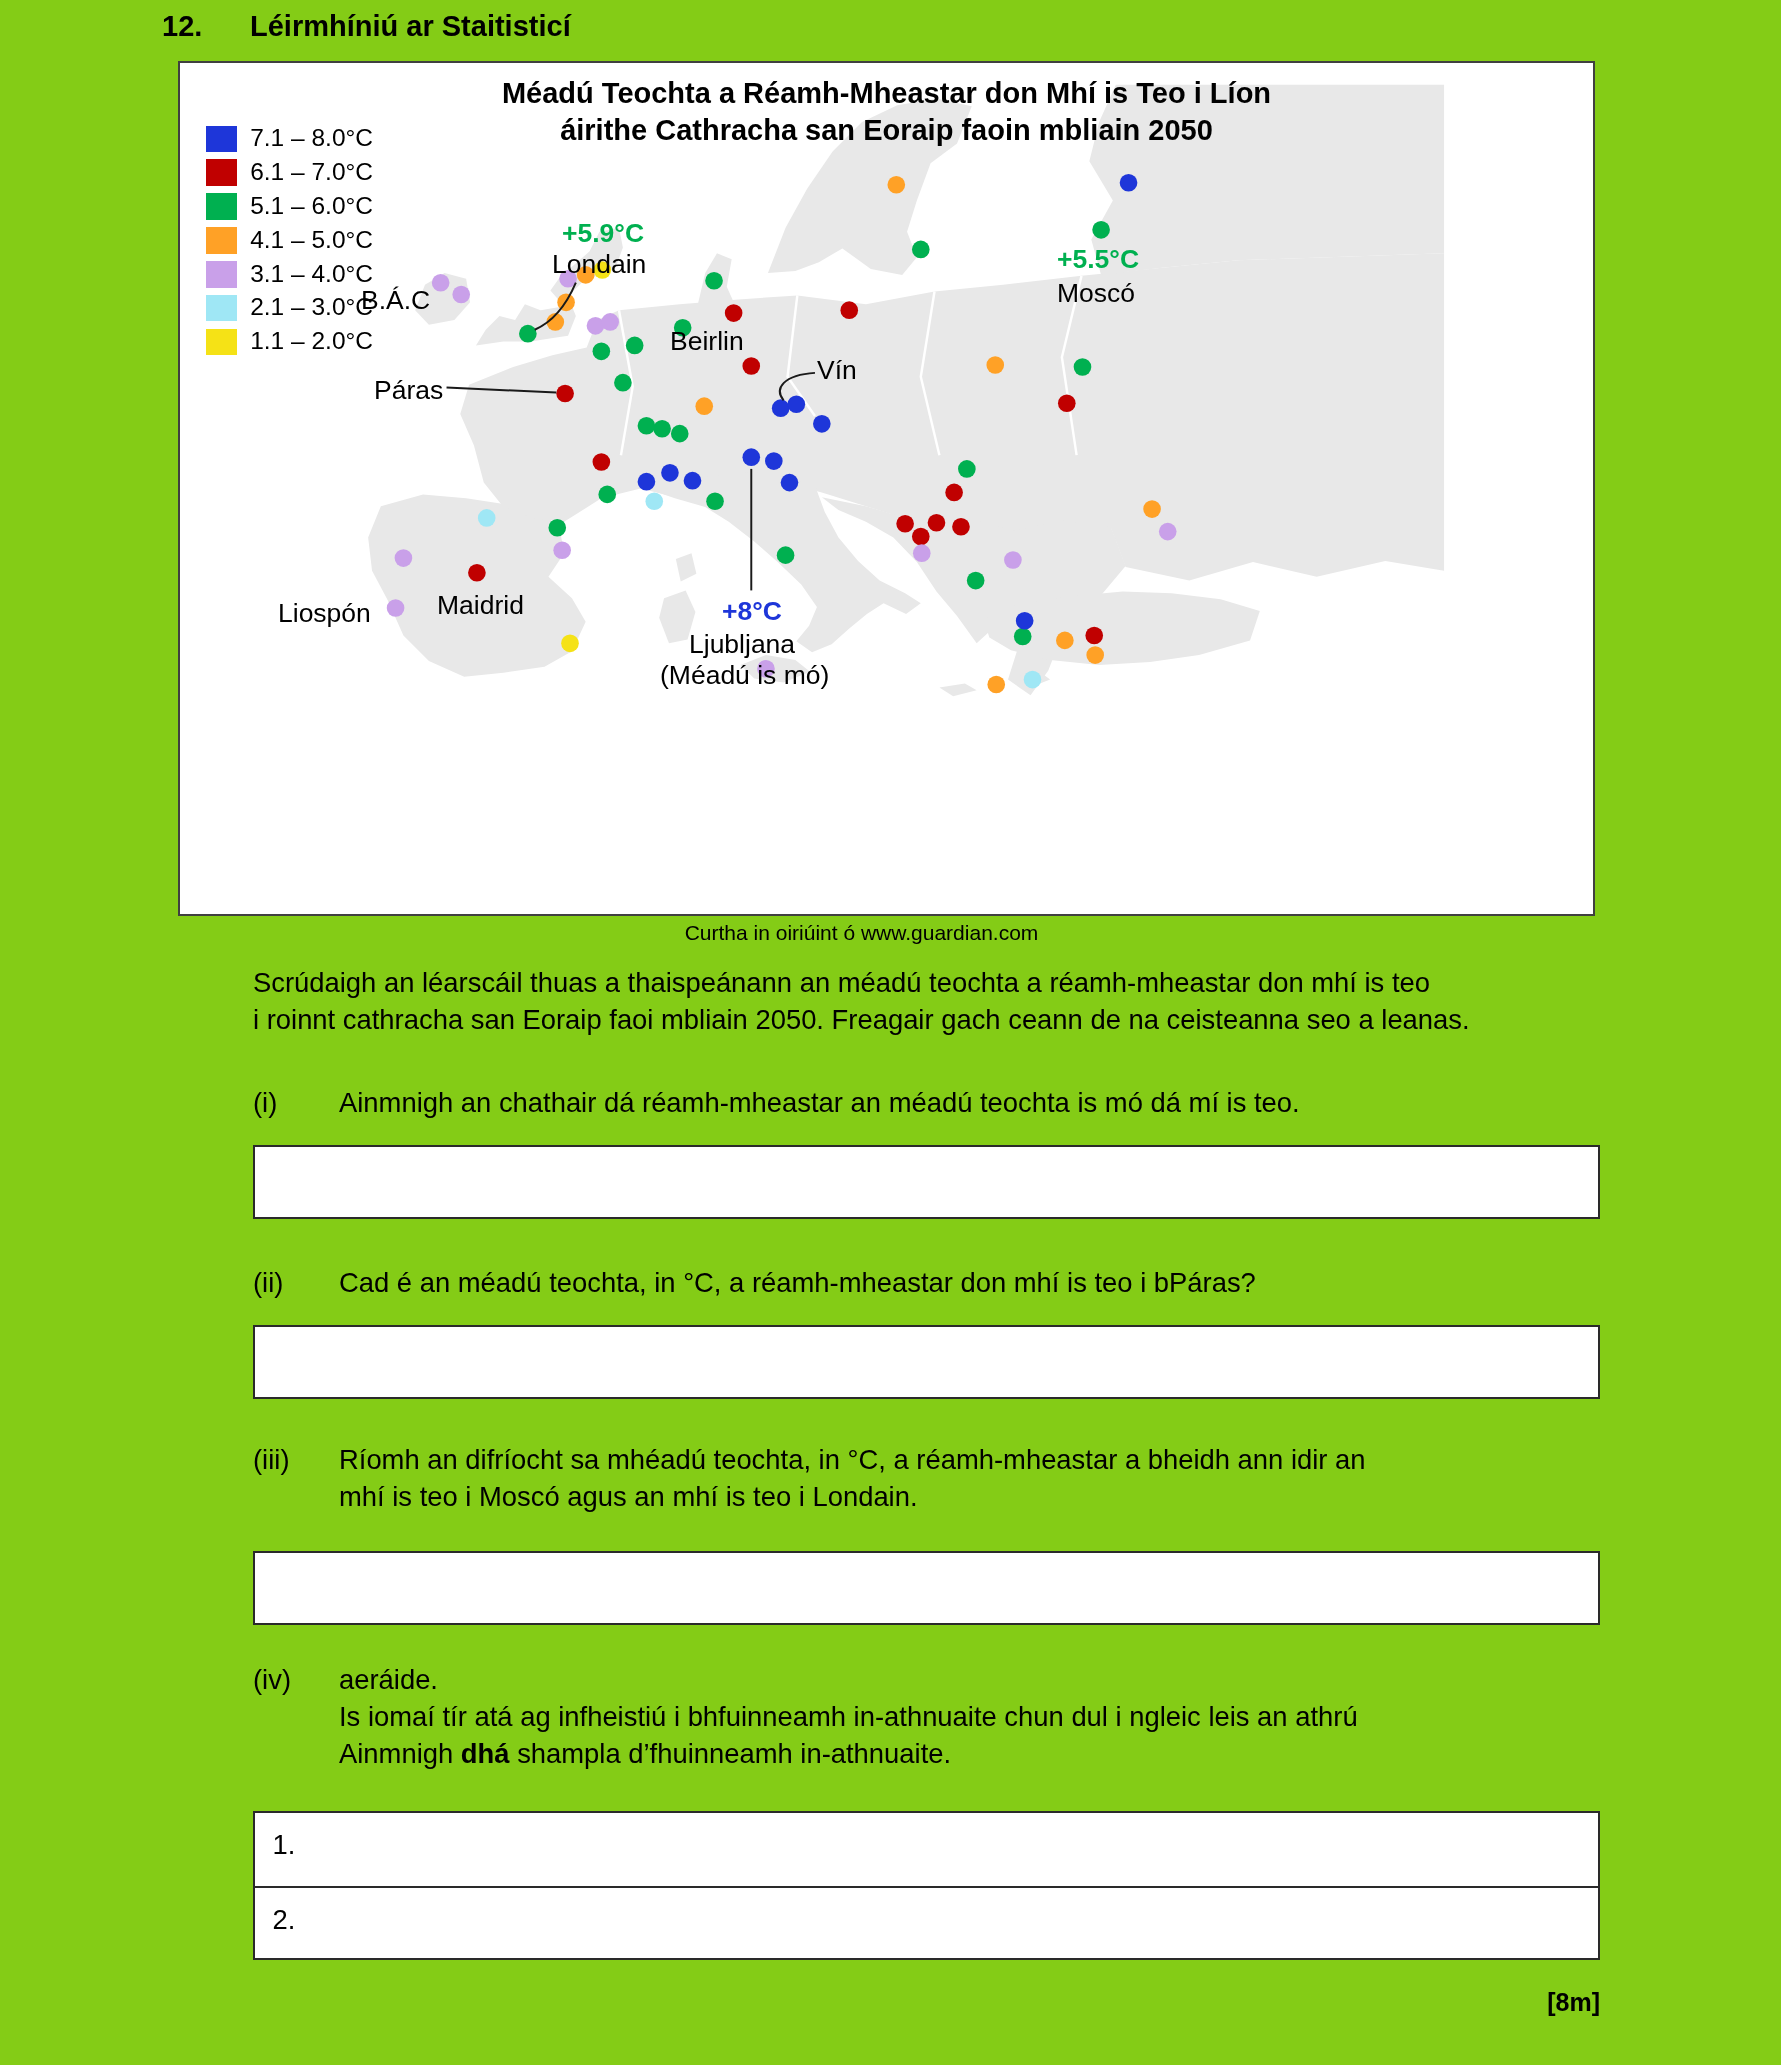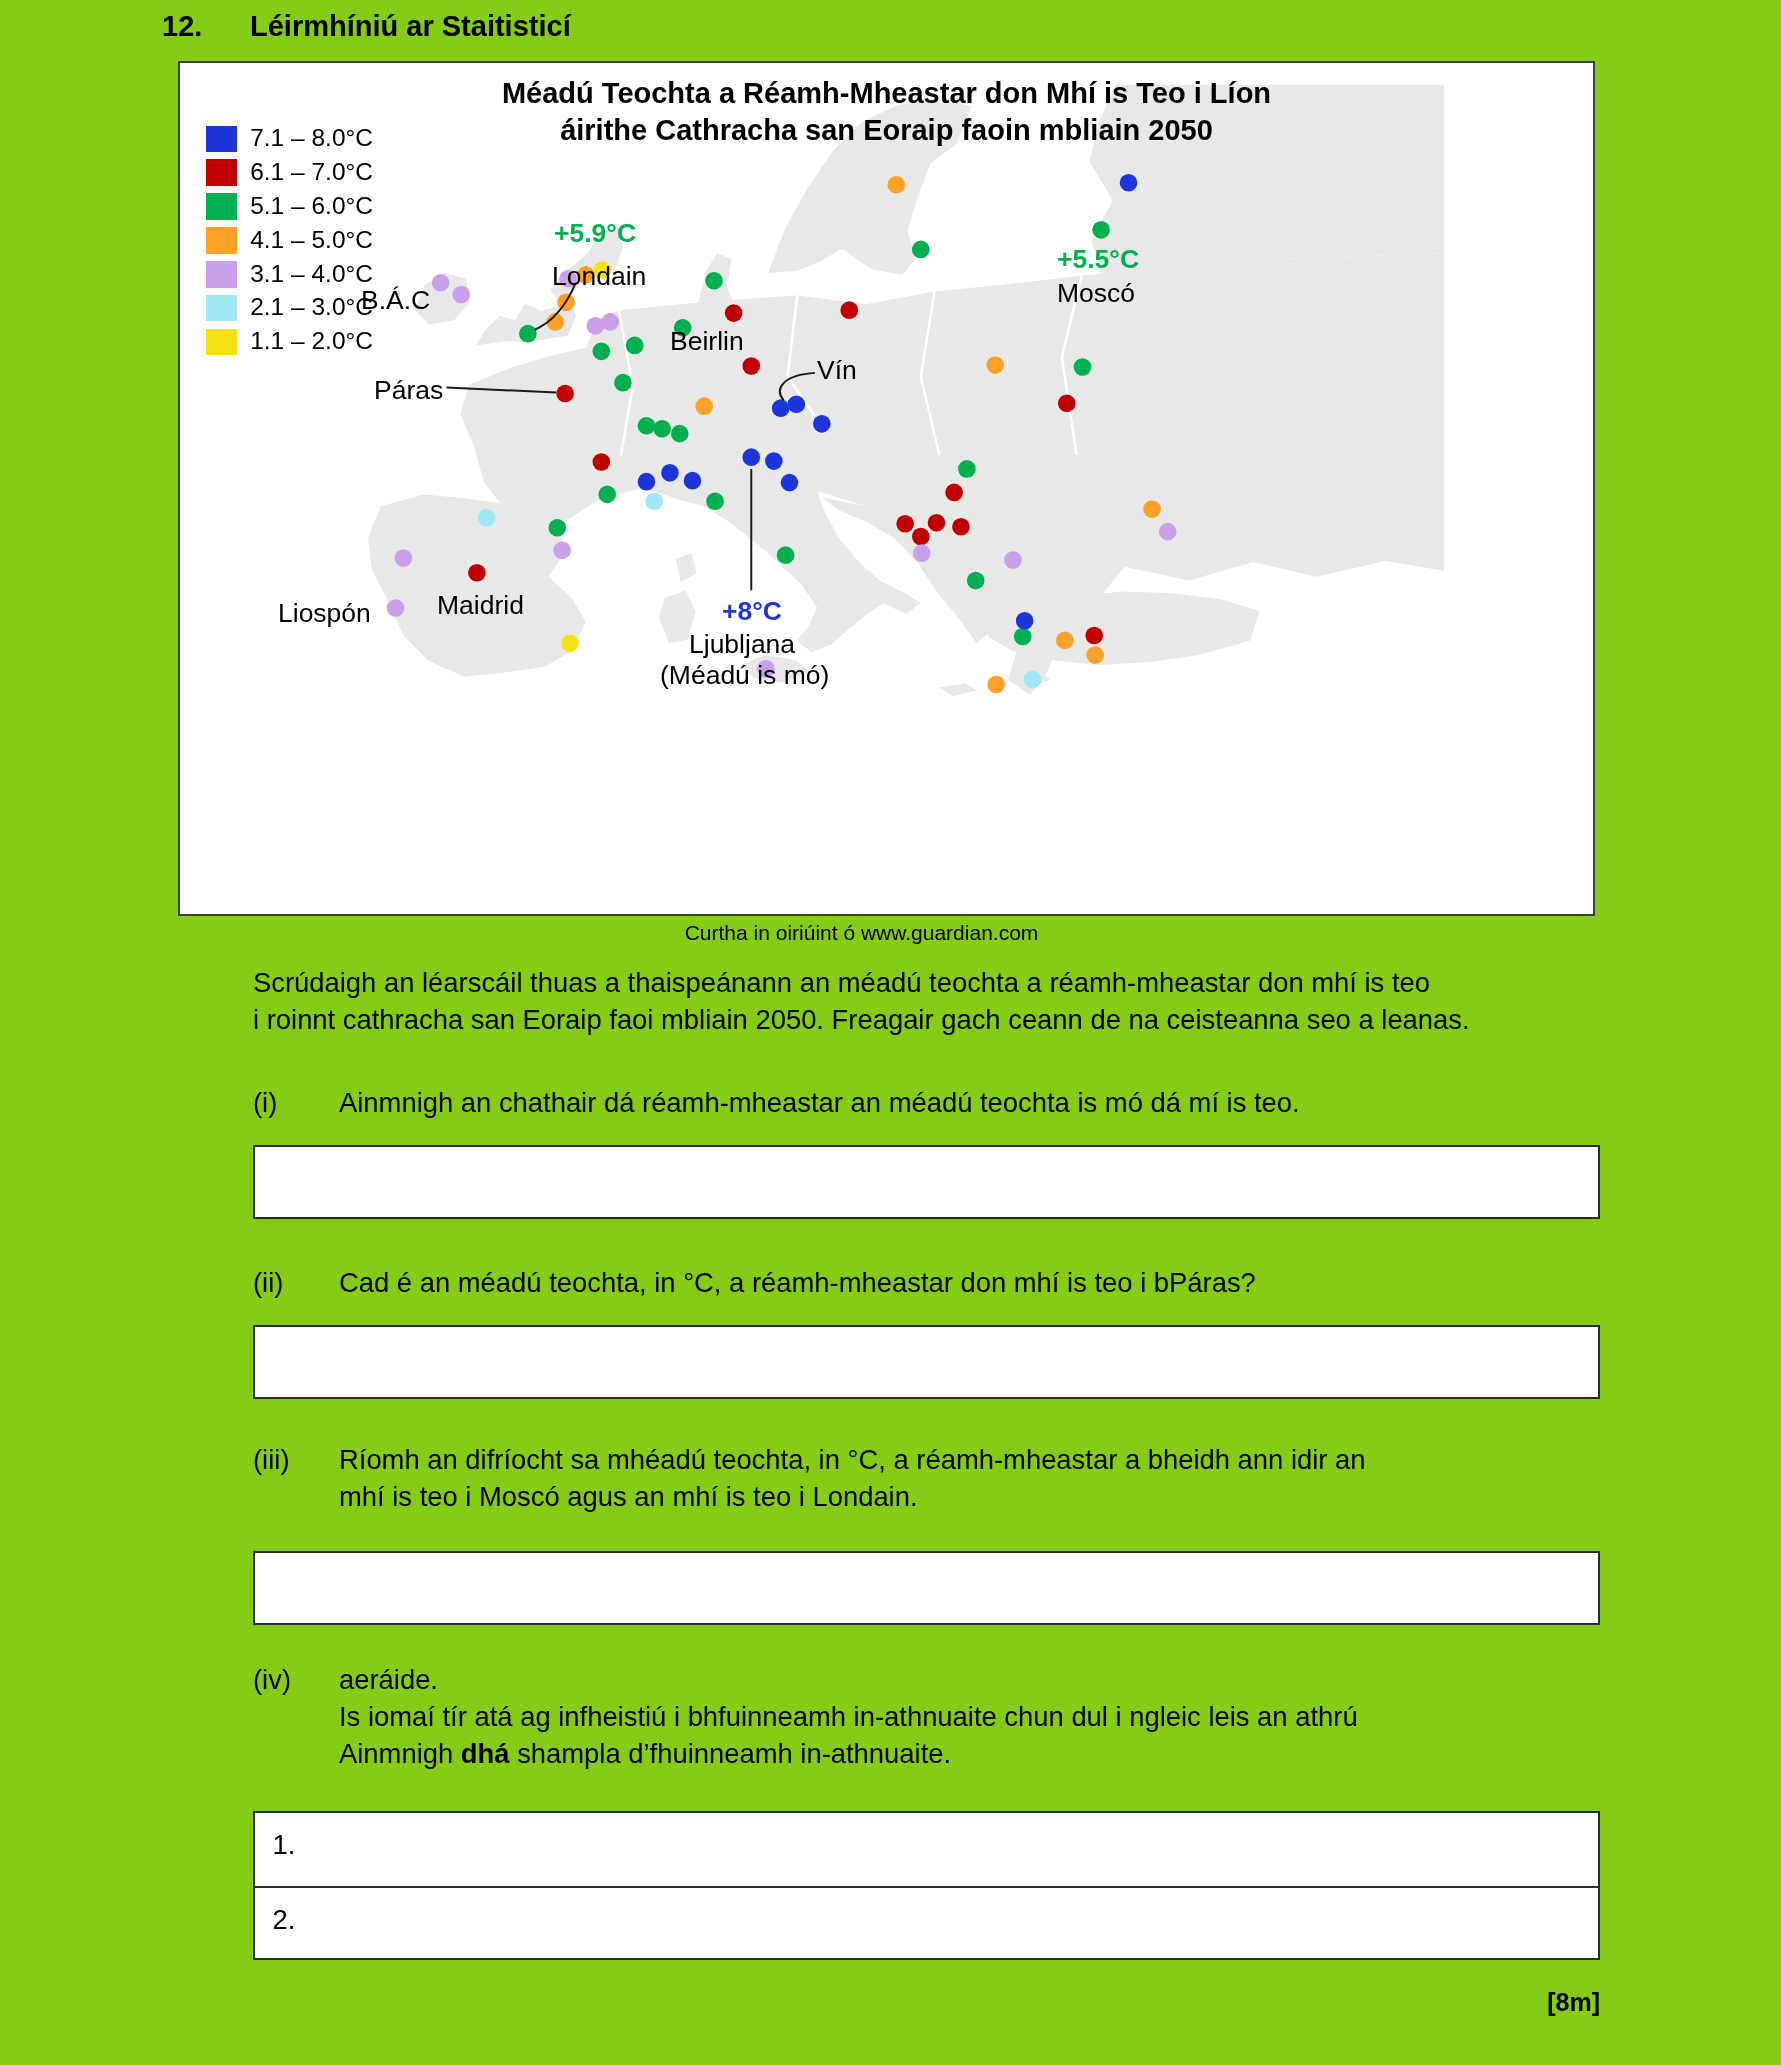--- a/index.html
+++ b/index.html
@@ -182,22 +182,22 @@
           <span class="legend-swatch" style="background: rgb(159, 231, 245);"></span>
           <span class="legend-label">2.1 – 3.0°C</span>
         </div>
         <div class="legend-row">
           <span class="legend-swatch" style="background: rgb(245, 226, 22);"></span>
           <span class="legend-label">1.1 – 2.0°C</span>
         </div>
       </div>
 
     <div class="map-labels" id="annotations">
-        <div class="map-label" style="left: 374px; top: 155px; color: rgb(0, 176, 80); font-weight: bold;">+5.9°C</div>
-        <div class="map-label" style="left: 372px; top: 186px; margin-top: 12px;">Londain</div>
+        <div class="map-label" style="left: 382px; top: 155px; color: rgb(0, 176, 80); font-weight: bold;">+5.9°C</div>
+        <div class="map-label" style="left: 372px; top: 186px;">Londain</div>
         <div class="map-label" style="left: 181px; top: 222px;">B.Á.C</div>
         <div class="map-label" style="left: 194px; top: 312px;">Páras</div>
         <div class="map-label" style="left: 490px; top: 263px;">Beirlin</div>
         <div class="map-label" style="left: 637px; top: 292px;">Vín</div>
         <div class="map-label" style="left: 877px; top: 181px; color: rgb(0, 176, 80); font-weight: bold;">+5.5°C</div>
         <div class="map-label" style="left: 877px; top: 215px;">Moscó</div>
         <div class="map-label" style="left: 542px; top: 533px; color: rgb(30, 54, 217); font-weight: bold;">+8°C</div>
         <div class="map-label" style="left: 509px; top: 566px;">Ljubljana</div>
         <div class="map-label" style="left: 480px; top: 597px;">(Méadú is mó)</div>
         <div class="map-label" style="left: 257px; top: 527px;">Maidrid</div>

